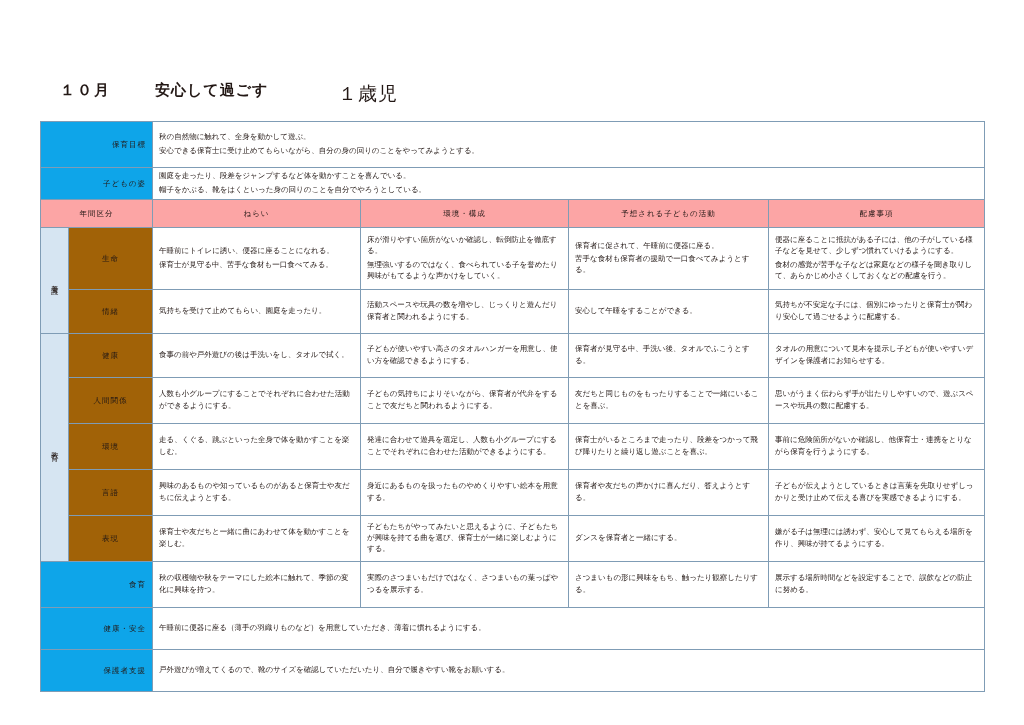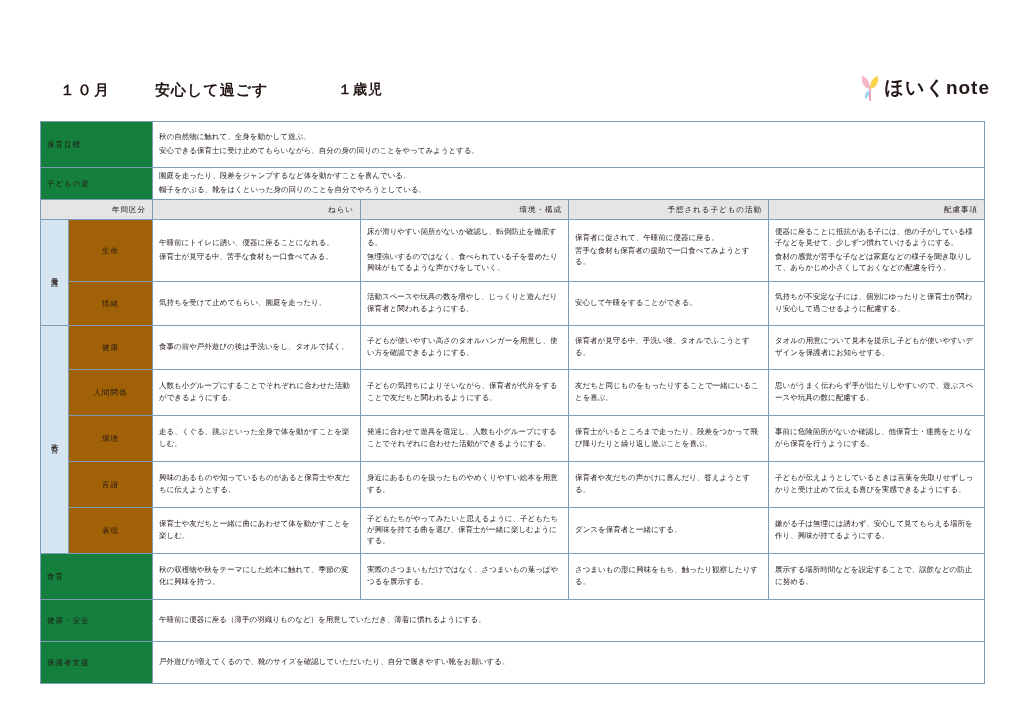--- a/index.html
+++ b/index.html
@@ -36,22 +36,22 @@
   .hdr-title {
     position: absolute;
     left: 95px; top: 6px;
     font-size: 15px;
     font-weight: bold;
     letter-spacing: 1px;
   }
   .hdr-age {
     position: absolute;
     left: 278px; top: 6px;
-    font-size: 14px;
-    font-weight: bold;
+    font-size: 19px;
+    font-weight: normal;
     letter-spacing: 1px;
   }
   .logo {
     position: absolute;
     right: 0; top: 0;
     display: flex;
     align-items: center;
     gap: 4px;
   }
   .logo-mark { width: 22px; height: 26px; }
@@ -73,22 +73,22 @@
   }
   table.plan td {
     border: 1px solid #7f9cb5;
     vertical-align: middle;
     padding: 0 6px;
     font-size: 7.5px;
     line-height: 1.5;
     color: #231815;
   }
   .lbl {
-    background: #15803d;
-    text-align: left;
+    background: #0ea5e9;
+    text-align: right;
     font-size: 10px;
     letter-spacing: 1px;
     white-space: nowrap;
   }
   .lbl-sm {
     background: #a16207;
     text-align: center;
     font-size: 9px;
     letter-spacing: 1px;
     white-space: nowrap;
@@ -99,25 +99,25 @@
     font-size: 10px;
     letter-spacing: 2px;
     width: 26px;
   }
   .lbl-vert span {
     display: inline-block;
     writing-mode: vertical-rl;
     text-orientation: upright;
   }
   .colhdr {
-    background: #e5e5e5;
-    text-align: right;
+    background: #fca5a5;
+    text-align: center;
     font-size: 10px;
     letter-spacing: 1px;
-    height: 20px;
+    height: 28px;
   }
   .cell { vertical-align: top; padding-top: 6px; }
   .cell p { margin: 0 0 2px 0; }
   .wide { vertical-align: middle; }
   .wide p { margin: 0 0 2px 0; }
 
   
   col.c-vert  { width: 28px; }
   col.c-label { width: 84px; }
   col.c-nerai { width: 208px; }
@@ -127,31 +127,20 @@
 </style>
 </head>
 <body>
 
 <div class="page">
 
   <div class="header">
     <div class="hdr-month">１０月</div>
     <div class="hdr-title">安心して過ごす</div>
     <div class="hdr-age">１歳児</div>
-    <div class="logo">
-      <span class="logo-mark">
-        <svg viewBox="0 0 22 26" width="22" height="26">
-          <path d="M11 26 L11 12" stroke="#f0a0b8" stroke-width="2" fill="none"></path>
-          <path d="M11 14 C4 13 2 6 3 1 C8 2 11 7 11 14 Z" fill="#f6b5c8"></path>
-          <path d="M11 14 C18 13 20 6 19 1 C14 2 11 7 11 14 Z" fill="#fbd34d"></path>
-          <path d="M11 15 C7 16 5 20 6 24 C9 23 11 19 11 15 Z" fill="#9ed8f0"></path>
-        </svg>
-      </span>
-      <span class="logo-text">ほいくnote</span>
-    </div>
   </div>
 
   <table class="plan">
     <colgroup>
       <col class="c-vert">
       <col class="c-label">
       <col class="c-nerai">
       <col class="c-kankyo">
       <col class="c-yoso">
       <col class="c-hairyo">

